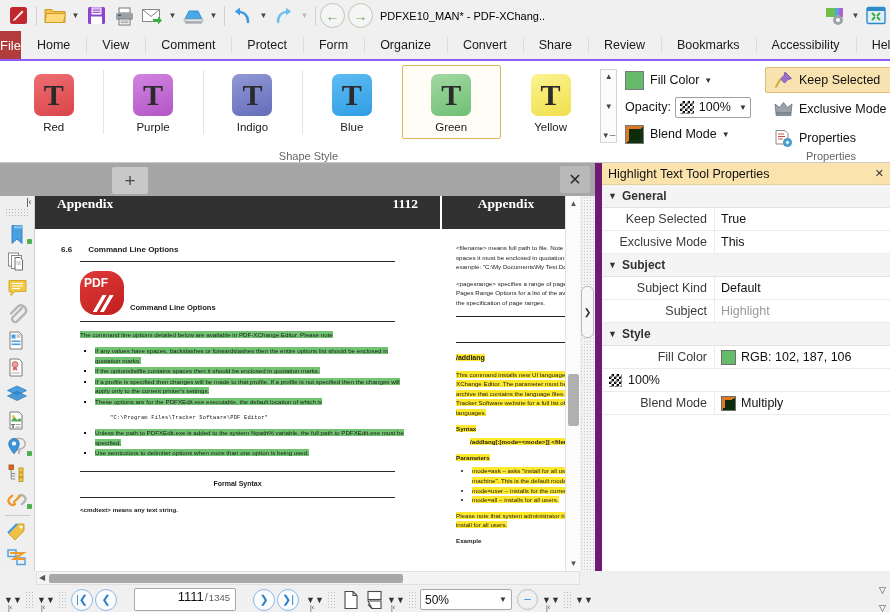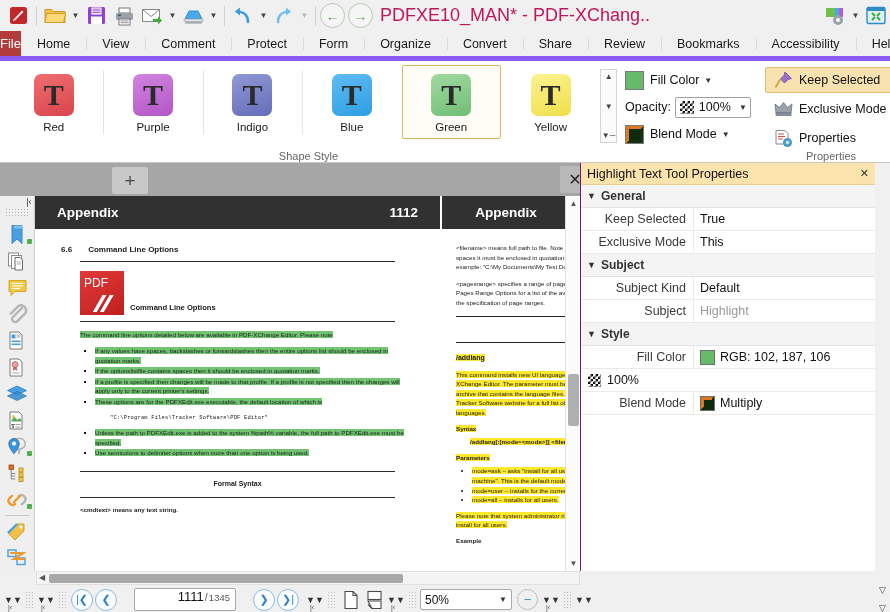--- a/index.html
+++ b/index.html
@@ -27,36 +27,36 @@
   }
   .qat-arrow { width: 13px; height: 27px; display: flex; align-items: center; justify-content: center;
      color: #444; font-size: 8px; }
   .qat-sep { width: 1px; height: 20px; background: #d2d2d2; margin: 0 4px; }
 
   .navbtn {
     width: 25px; height: 25px; border-radius: 50%; border: 1.6px solid #b9c9b5;
     display: flex; align-items: center; justify-content: center;
     color: #6aa84f; font-size: 14px; margin-right: 3px; background: #f5f5f5;
   }
-  .doctitle { font-size: 18px; color: #be185d; margin: 0 6px 0 4px; white-space: nowrap; }
+  .doctitle { font-size: 11px; color: #000000; margin: 0 6px 0 4px; white-space: nowrap; }
 
   .quicklaunch {
     width: 252px; height: 23px; background: #fff; border: 1px solid #b4b4b4;
     border-radius: 3px; display: flex; align-items: center; padding: 0 6px;
     margin-left: 2px;
   }
   .quicklaunch .ql-text { color: #8e8e8e; font-size: 12.5px; margin-left: 5px; }
 
   .tb-right { margin-left: auto; display: flex; align-items: center; height: 31px; }
 
   
   .menubar {
     position: absolute; left: 0; top: 31px; width: 890px; height: 30px;
     background: #f0f0f0; display: flex; align-items: stretch;
-    border-bottom: 5px solid #8b5cf6;
+    border-bottom: 2px solid #8b5cf6;
   }
   .tab-file {
     width: 53px; background: #b23b3b; color: #fff; display: flex;
     align-items: center; justify-content: center; font-size: 13px;
   }
   .tab {
     padding: 0 16px; display: flex; align-items: center; justify-content: center;
     font-size: 12.5px; color: #1a1a1a; position: relative; white-space: nowrap;
   }
   .tab + .tab::before {
@@ -186,32 +186,32 @@
   
   .docview {
     position: absolute; left: 35px; top: 196px; width: 545px; height: 375px;
     background: #fff; overflow: hidden;
   }
   .page {
     position: absolute; top: 0; background: #fff;
   }
   .page-hdr {
     background: #313131; color: #fff; height: 33px;
-    display: flex; align-items: center; justify-content: space-between;
-    padding: 0 22px; font-weight: bold; font-size: 13.5px;
+    display: flex; justify-content: space-between;
+    padding: 0 22px; font-weight: bold; font-size: 13.5px; font-family: Liberation Serif, serif;
   }
   .pageL { left: 0; width: 405px; height: 375px; }
   .pageR { left: 407px; width: 128px; height: 375px; }
   .pbody { padding: 10px 20px; font-size: 6.2px; color: #1a1a1a; line-height: 1.55; }
   .sec-row { display: flex; gap: 16px; font-weight: bold; font-size: 8px; margin: 5px 0 2px 6px; }
   .rule { height: 1px; background: #2a2a2a; margin: 5px 25px 0 25px; }
   .pdficon {
-    width: 44px; height: 44px; border-radius: 0;
+    width: 44px; height: 44px; border-radius: 16px;
     background: linear-gradient(150deg,#e03a3a 0%, #c01f1f 100%);
-    color: #fff; font-weight: normal; font-size: 12px;
+    color: #fff; font-weight: bold; font-size: 12px;
     display: flex; align-items: flex-start; justify-content: flex-start;
     padding: 3px 0 0 4px; position: relative; overflow: hidden;
   }
   .pdficon::after {
     content: ""; position: absolute; left: 7px; bottom: 3px; width: 30px; height: 17px;
     background: linear-gradient(120deg, transparent 38%, #fff 40%, #fff 48%, transparent 50%,
                 transparent 56%, #fff 58%, #fff 66%, transparent 68%);
     transform: rotate(0deg);
   }
   .hl-green { background: #72c472; }
@@ -236,22 +236,22 @@
   }
   .split-handle {
     position: absolute; left: 1px; top: 90px; width: 13px; height: 52px;
     background: #f7f7f7; border: 1px solid #b8b8b8; border-radius: 6px;
     display: flex; align-items: center; justify-content: center;
     font-size: 9px; color: #333;
   }
 
   
   .proppanel {
-    position: absolute; left: 580px; top: 163px; width: 295px; height: 424px;
-    background: #fff; border-left: 1px solid #701a75;
+    position: absolute; left: 595px; top: 163px; width: 295px; height: 424px;
+    background: #fff; border-left: 7px solid #701a75;
   }
   .pp-title {
     height: 22px; background: #fae3ad; display: flex; align-items: center;
     padding: 0 6px; font-size: 12.5px; color: #111; border-bottom: 1px solid #e7d096;
   }
   .pp-close { margin-left: auto; font-size: 11px; color: #333; }
   .pp-group {
     height: 23px; background: #f4f4f4; display: flex; align-items: center;
     padding-left: 6px; font-size: 12px; font-weight: bold; color: #333;
     border-bottom: 1px solid #e3e3e3;

